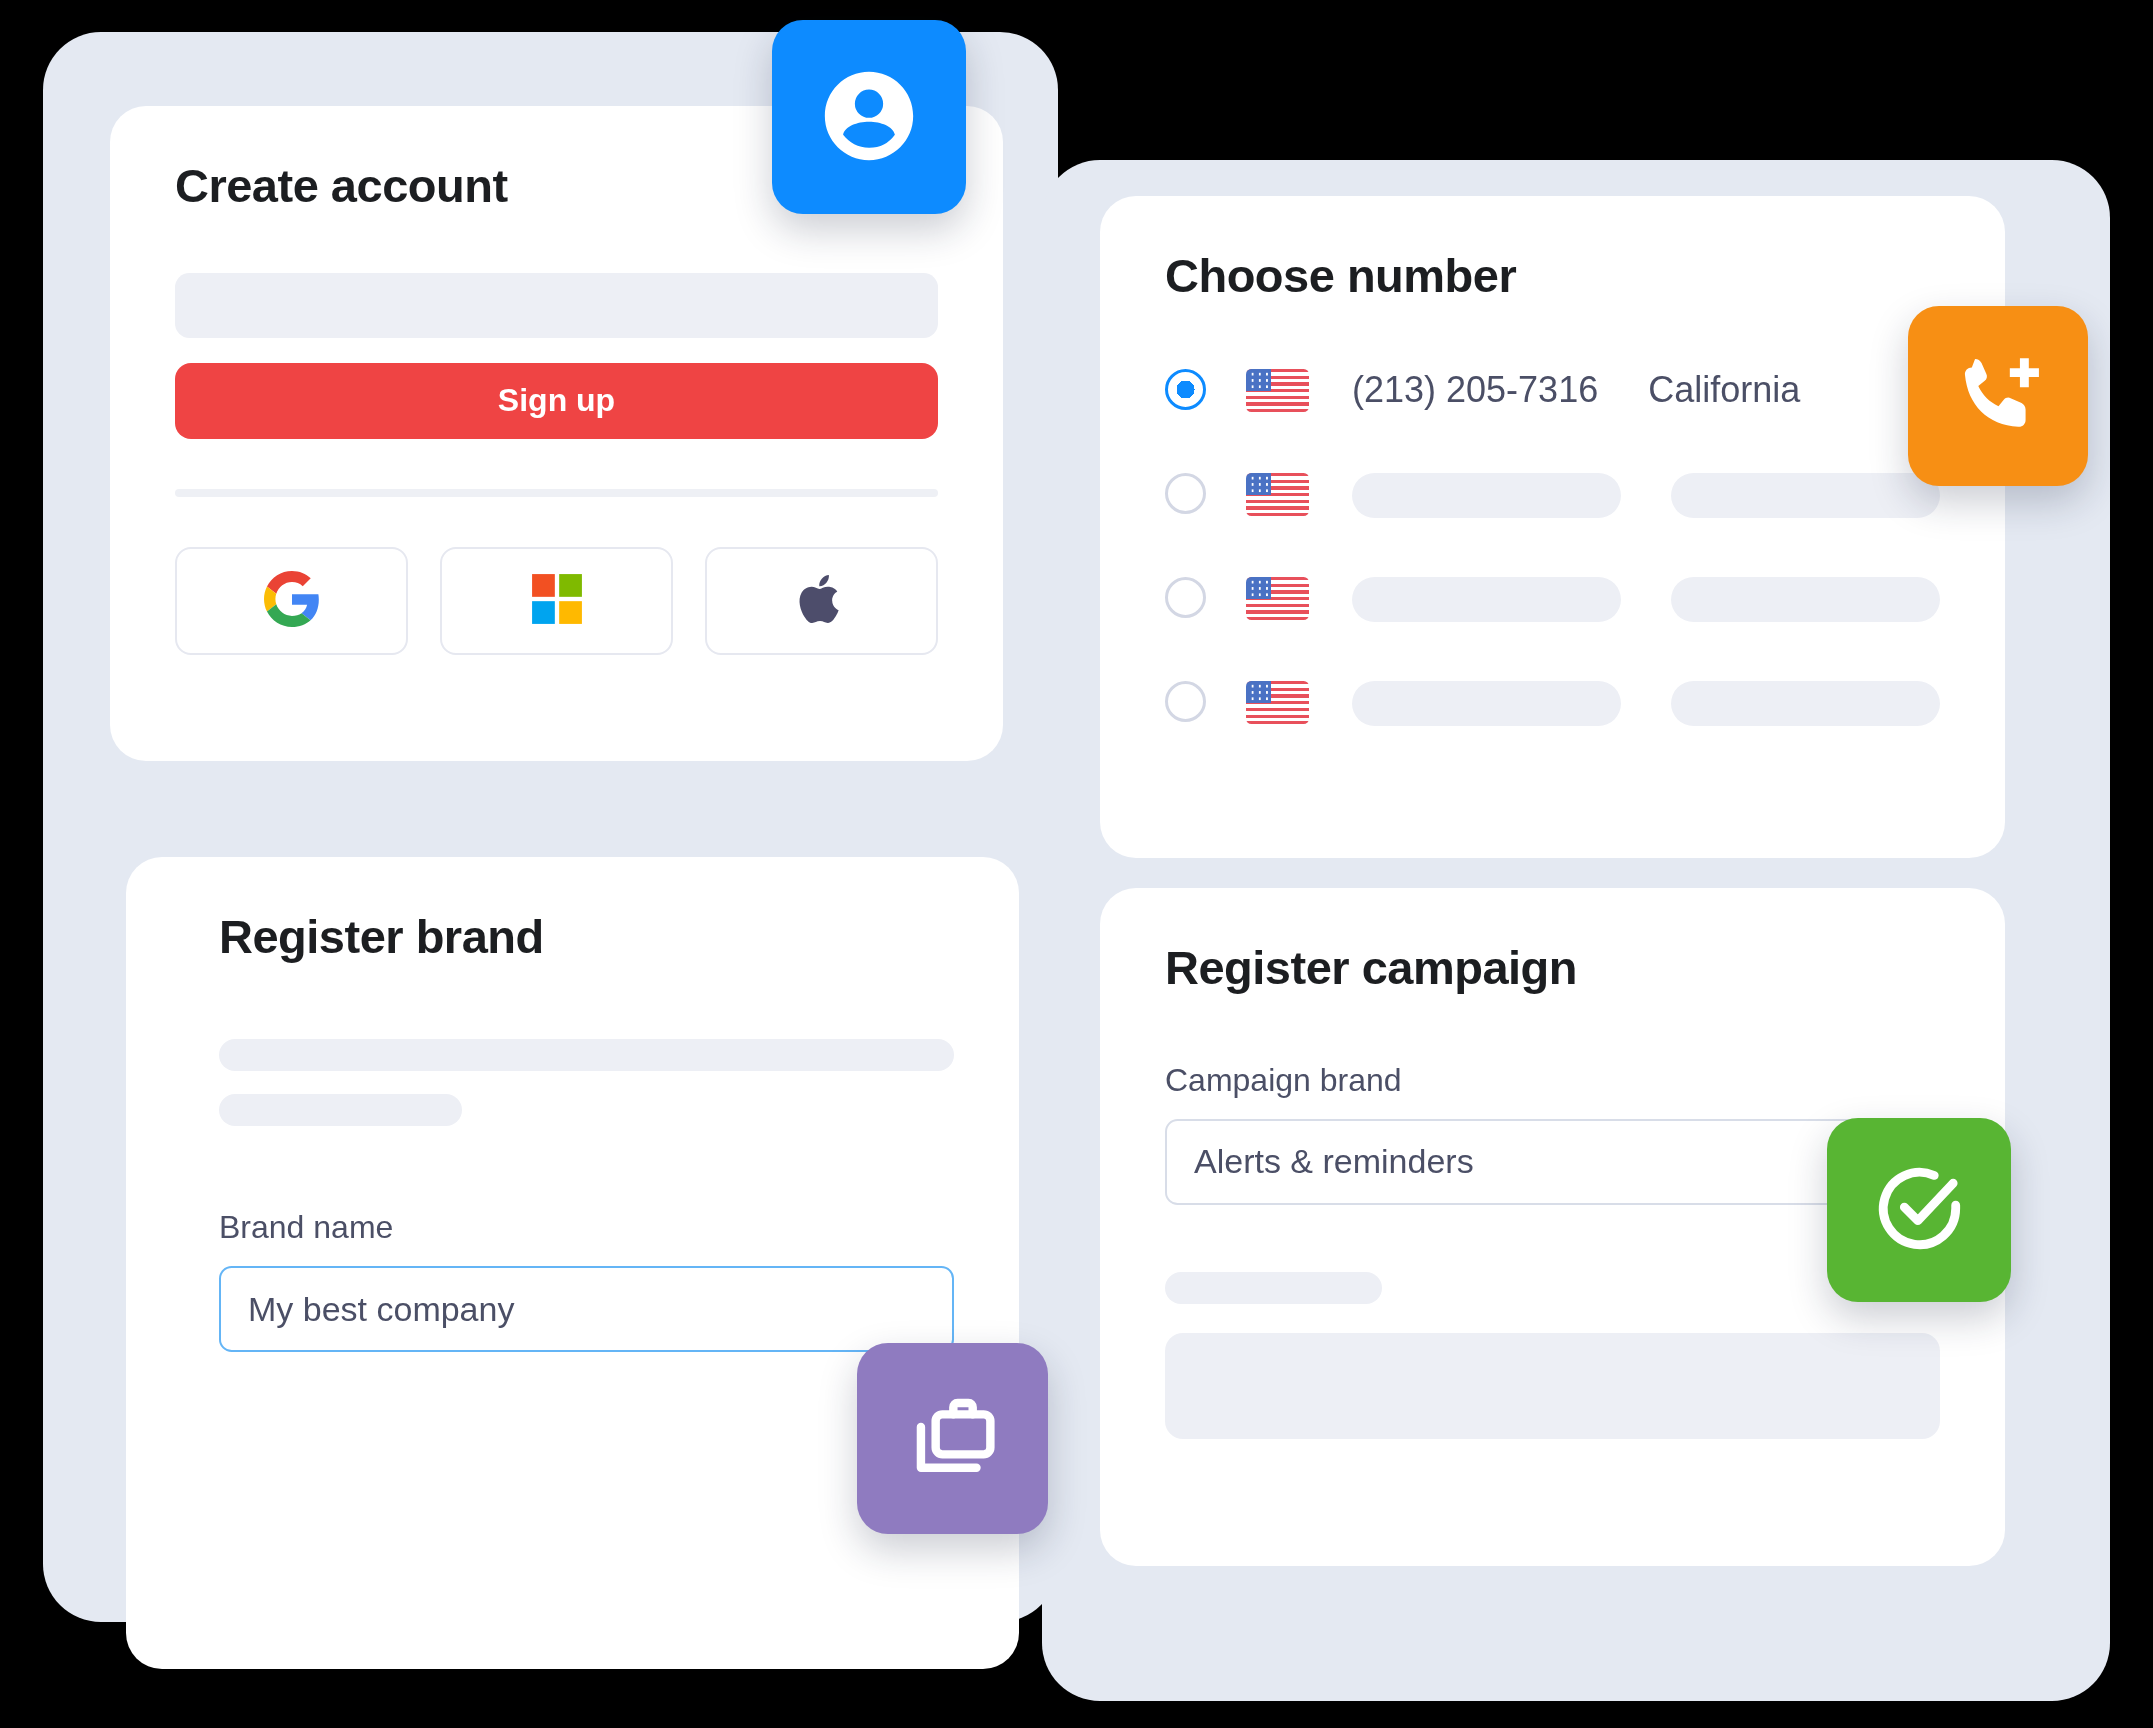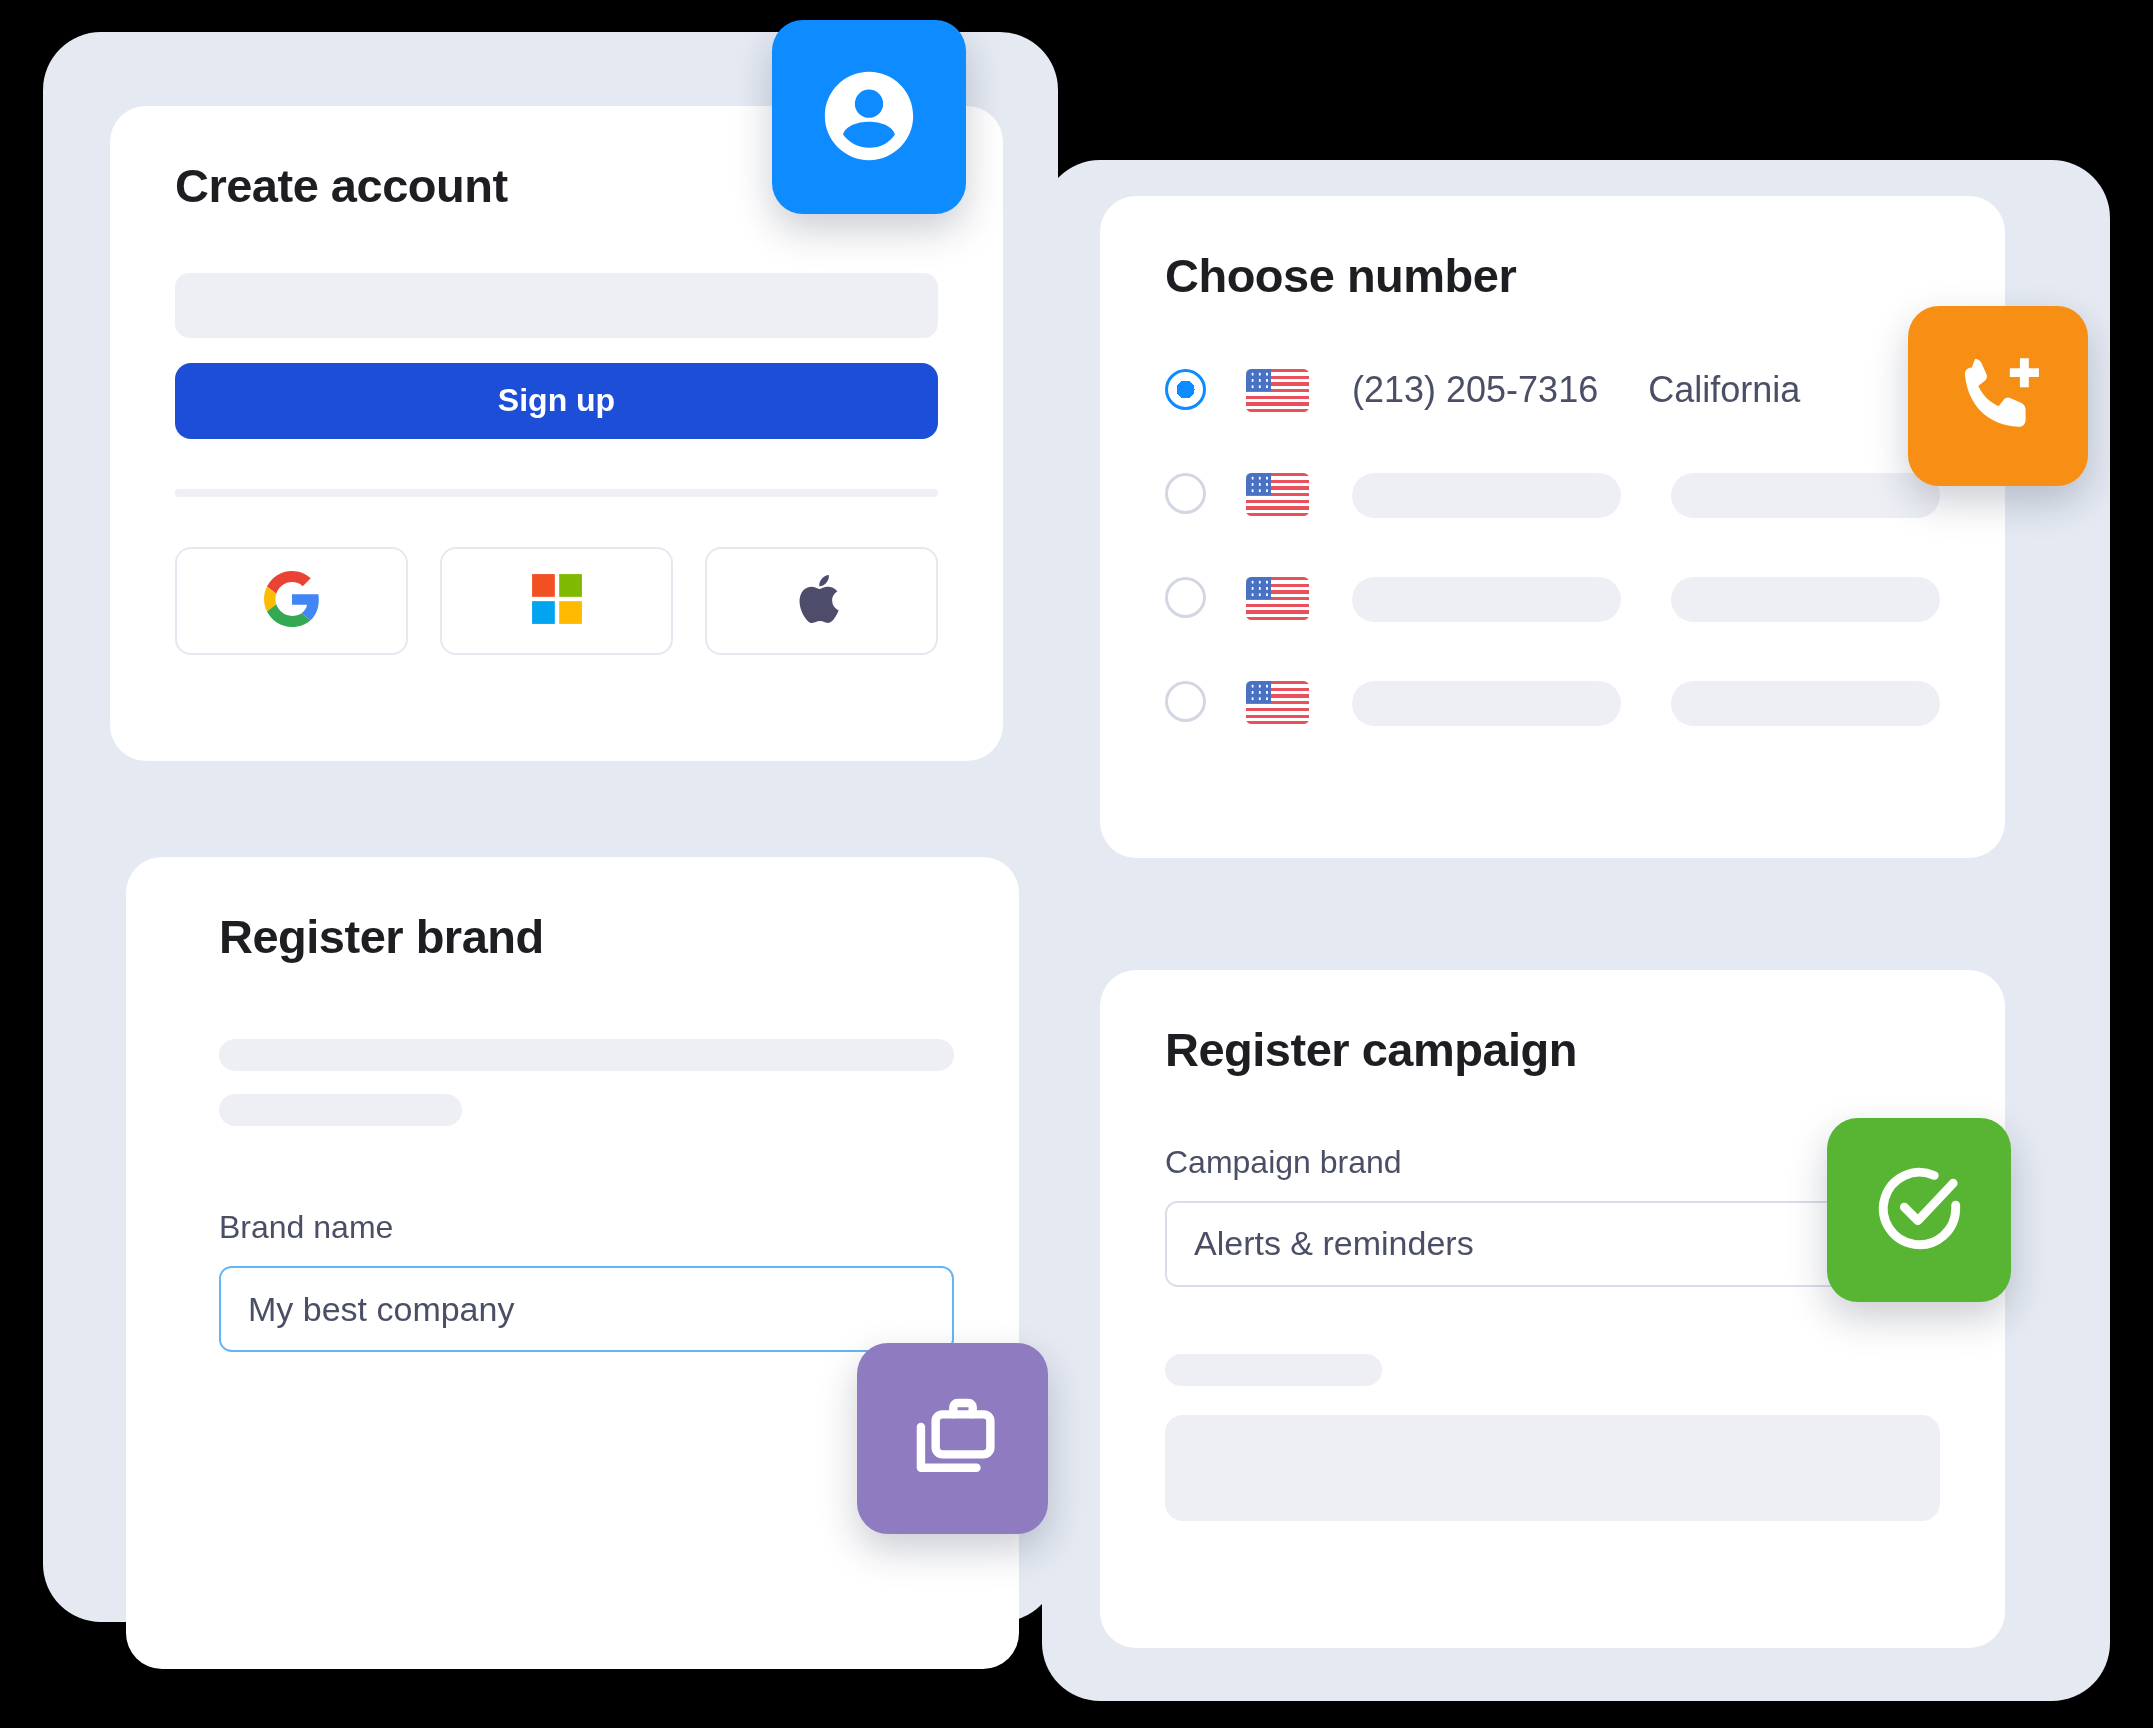--- a/index.html
+++ b/index.html
@@ -35,21 +35,21 @@
 
   
   .card {
     position: absolute;
     background: #ffffff;
     border-radius: 36px;
   }
   .card-create   { left: 110px;  top: 106px;  width: 893px;  height: 655px; }
   .card-brand    { left: 126px;  top: 857px;  width: 893px;  height: 812px; padding-left: 28px; }
   .card-number   { left: 1100px; top: 196px;  width: 905px; height: 662px; }
-  .card-campaign { left: 1100px; top: 970px; width: 905px; height: 678px; }
+  .card-campaign { left: 1100px; top: 888px; width: 905px; height: 678px; }
 
   .card-inner { padding: 54px 65px; height: 100%; }
 
   
   .card-title {
     font-size: 47px;
     font-weight: 700;
     color: #1c1e21;
     letter-spacing: -0.5px;
     line-height: 1.1;
@@ -60,21 +60,21 @@
     background: #edeff5;
     border-radius: 12.6px;
   }
 
   
   .create-input   { margin-top: 61px; height: 65px; border-radius: 14.4px; }
   .signup-btn {
     margin-top: 25px;
     height: 76px;
     border-radius: 16px;
-    background: #1d4ed8;
+    background: #ef4444;
     color: #ffffff;
     font-size: 32px;
     font-weight: 600;
     border: none;
     width: 100%;
     display: flex;
     align-items: center;
     justify-content: center;
     font-family: "Liberation Sans", sans-serif;
     cursor: pointer;

